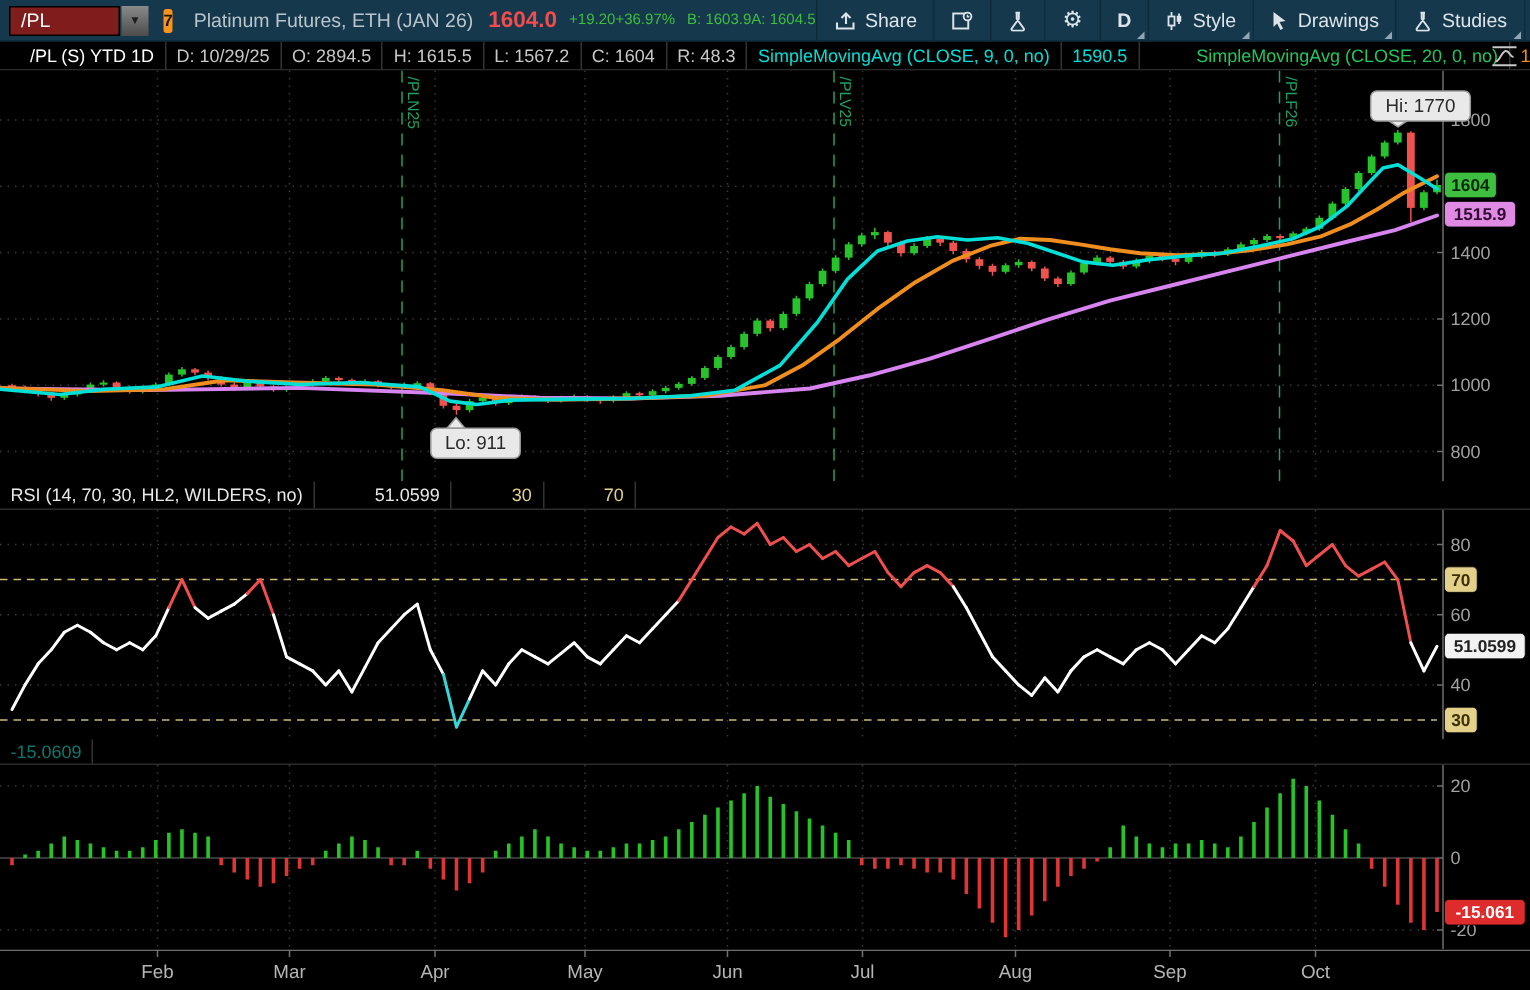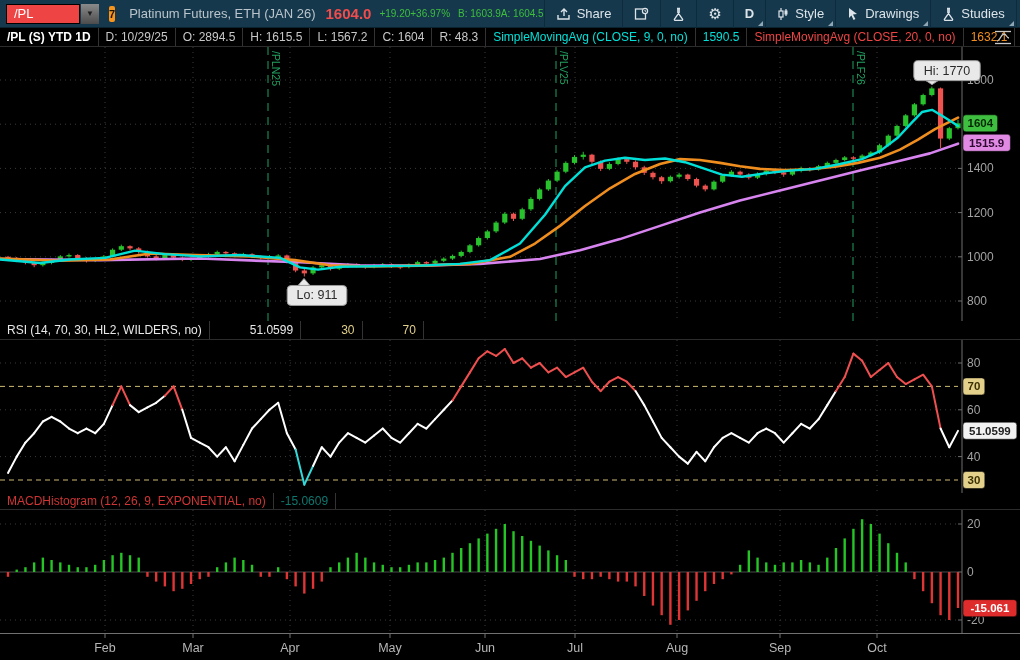--- a/index.html
+++ b/index.html
@@ -3,41 +3,41 @@
 <meta charset="utf-8">
 <style>
   html,body{margin:0;padding:0;background:#000;}
   *{box-sizing:border-box;}
   .app{position:relative;width:1020px;height:660px;background:#000;overflow:hidden;
        font-family:"Liberation Sans","DejaVu Sans",sans-serif;}
   
   .toolbar{position:absolute;top:0;left:0;width:1020px;height:28px;background:#16384c;
            display:flex;align-items:center;padding:0 4px;border-bottom:1px solid #0b2230;}
   .sym-wrap{display:flex;align-items:center;margin-left:2px;}
-  .sym{width:74px;height:20px;background:#ef4444;border:1px solid #000;color:#fff;
+  .sym{width:74px;height:20px;background:#7f1d1d;border:1px solid #000;color:#fff;
        font-size:13px;display:flex;align-items:center;padding-left:7px;}
   .symdd{width:18px;height:20px;background:linear-gradient(#8a8a8a,#4c4c4c);color:#1d1d1d;
          font-size:8px;display:flex;align-items:center;justify-content:center;margin-left:1px;cursor:pointer;}
   .badge7{width:16px;height:16px;background:#f7941e;color:#201400;font-weight:bold;font-size:11px;
           display:flex;align-items:center;justify-content:center;border-radius:2px;margin-left:10px;cursor:pointer;}
   .desc{color:#b9c4cb;font-size:13px;margin:0 10px 0 14px;white-space:nowrap;}
   .last{font-size:15px;font-weight:bold;white-space:nowrap;}
   .mini{display:flex;flex-direction:row;font-size:10px;line-height:11px;margin-left:8px;white-space:nowrap;}
   .tb-right{display:flex;align-items:center;margin-left:auto;height:28px;}
   .tbtn{display:flex;align-items:center;gap:6px;color:#dce4e9;font-size:13px;padding:0 11px;height:28px;
         border-left:1px solid #0e2b3c;position:relative;cursor:pointer;white-space:nowrap;}
   .tbtn.dd::after{content:"";position:absolute;right:2px;bottom:2px;
         border-left:5px solid transparent;border-bottom:5px solid #8fa6b4;}
   .tbtn svg{display:block;}
   .gear{font-size:15px;line-height:15px;color:#dce4e9;}
   
   .hrow{position:absolute;left:0;width:1020px;background:#000;display:flex;align-items:stretch;
         font-size:12px;color:#c8c8c8;border-bottom:1px solid #2c2c2c;}
   .hc{display:flex;align-items:center;padding:0 7px;border-right:1px solid #333;white-space:nowrap;}
-  .hc.title{color:#fff;font-weight:bold;}
+  .hc.title{color:#fff;font-weight:normal;margin-left:13px;}
   .hdr-icon{position:absolute;right:8px;top:2px;cursor:pointer;}
   
   .panel{position:absolute;left:0;width:1020px;background:#000;}
   .panel svg{display:block;}
 </style>
 </head>
 <body>
 <div class="app">
 
   <div class="toolbar">
@@ -132,21 +132,21 @@
   <div class="hrow" style="top:28px;height:19px;">
     <div class="hc title">/PL (S) YTD 1D</div>
     <div class="hc">D: 10/29/25</div>
     <div class="hc">O: 2894.5</div>
     <div class="hc">H: 1615.5</div>
     <div class="hc">L: 1567.2</div>
     <div class="hc">C: 1604</div>
     <div class="hc">R: 48.3</div>
     <div class="hc" style="color: rgb(0, 224, 216);">SimpleMovingAvg (CLOSE, 9, 0, no)</div>
     <div class="hc" style="color: rgb(0, 224, 216);">1590.5</div>
-    <div class="hc" style="color: #ef4444;">SimpleMovingAvg (CLOSE, 20, 0, no)</div>
+    <div class="hc" style="color: #22c55e; margin-left: 31px;">SimpleMovingAvg (CLOSE, 20, 0, no)</div>
     <div class="hc" style="color: rgb(239, 142, 31);">1632.1</div>
     <div class="hc" style="color: rgb(216, 132, 240);">Simple...</div>
     <div class="hdr-icon">
       <svg width="18" height="15" viewBox="0 0 18 15">
           <path d="M1 1.5h16" stroke="#c8c8c8" stroke-width="1.3"></path>
           <path d="M3 11c3 0 4-7 7-7 2.4 0 2.6 4 5 4" fill="none" stroke="#c8c8c8" stroke-width="1.3"></path>
           <path d="M1 13.5h16" stroke="#c8c8c8" stroke-width="1.3"></path>
         </svg>
     </div>
   </div>
@@ -563,21 +563,20 @@
         <rect x="963" y="37.9" width="21.8" height="17" rx="3" fill="#e3d08b" stroke="#000" stroke-width="0.5"></rect>
         <text x="973.9" y="50.4" fill="#3a3000" font-size="11.5" text-anchor="middle" font-family="&quot;Liberation Sans&quot;,&quot;DejaVu Sans&quot;,sans-serif" font-weight="bold">70</text>
         <rect x="963" y="131.5" width="21.8" height="17" rx="3" fill="#e3d08b" stroke="#000" stroke-width="0.5"></rect>
         <text x="973.9" y="144" fill="#3a3000" font-size="11.5" text-anchor="middle" font-family="&quot;Liberation Sans&quot;,&quot;DejaVu Sans&quot;,sans-serif" font-weight="bold">30</text>
         <rect x="963" y="82.21983399999999" width="53.800000000000004" height="17" rx="3" fill="#f2f2f2" stroke="#000" stroke-width="0.5"></rect>
         <text x="989.9" y="94.71983399999999" fill="#222" font-size="11.5" text-anchor="middle" font-family="&quot;Liberation Sans&quot;,&quot;DejaVu Sans&quot;,sans-serif" font-weight="bold">51.0599</text>
       </svg>
     </div>
 
   <div class="hrow" style="top:493px;height:17px;">
-    <div class="hc" style="color: rgb(208, 52, 52);">MACDHistogram (12, 26, 9, EXPONENTIAL, no)</div>
     <div class="hc" style="color: #0f766e;">-15.0609</div>
   </div>
 
   <div class="panel" style="top:510px;height:123px;" id="macd-panel">
       <svg width="1020" height="123" viewBox="0 0 1020 123">
         <line x1="0" y1="14" x2="958" y2="14" stroke="#3a3a3a" stroke-width="1" stroke-dasharray="1,4"></line>
         <line x1="0" y1="110" x2="958" y2="110" stroke="#3a3a3a" stroke-width="1" stroke-dasharray="1,4"></line>
         <line x1="105" y1="0" x2="105" y2="123" stroke="#3a3a3a" stroke-width="1" stroke-dasharray="1,4"></line>
         <line x1="193" y1="0" x2="193" y2="123" stroke="#3a3a3a" stroke-width="1" stroke-dasharray="1,4"></line>
         <line x1="290" y1="0" x2="290" y2="123" stroke="#3a3a3a" stroke-width="1" stroke-dasharray="1,4"></line>

